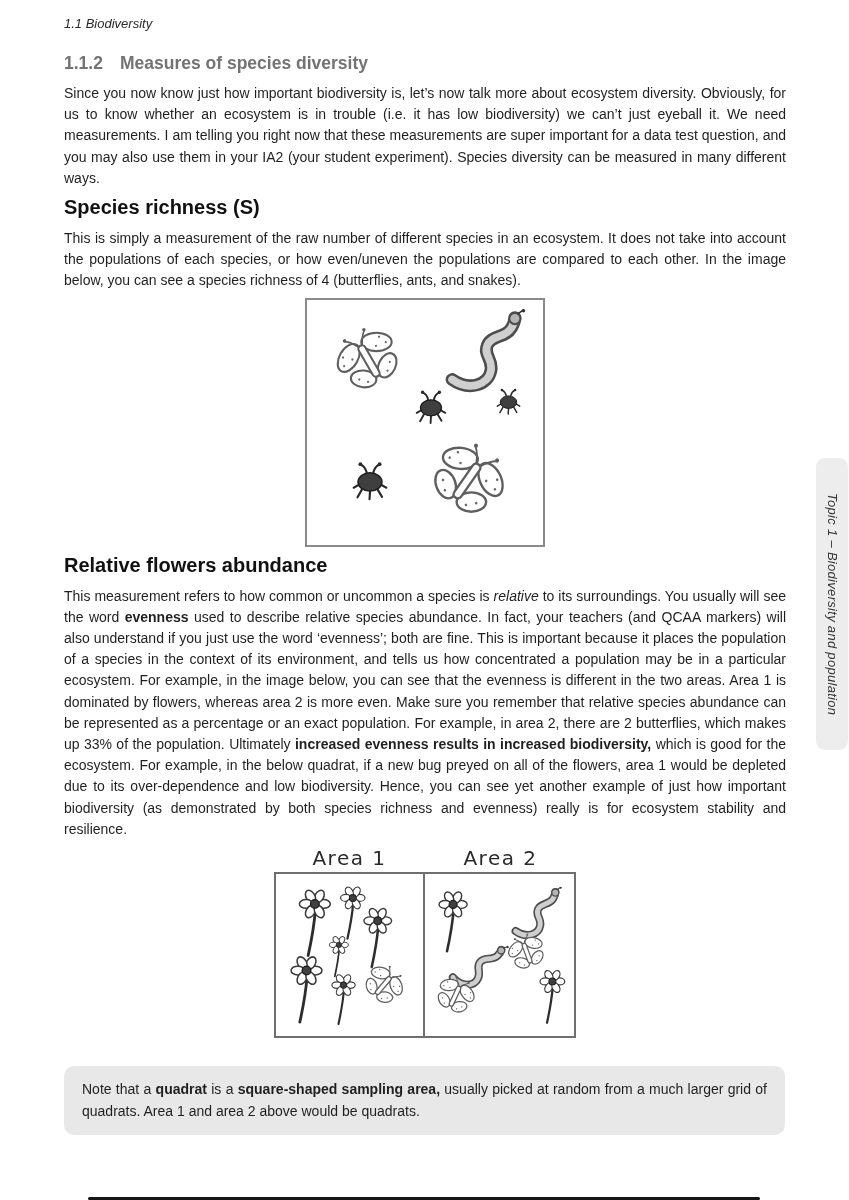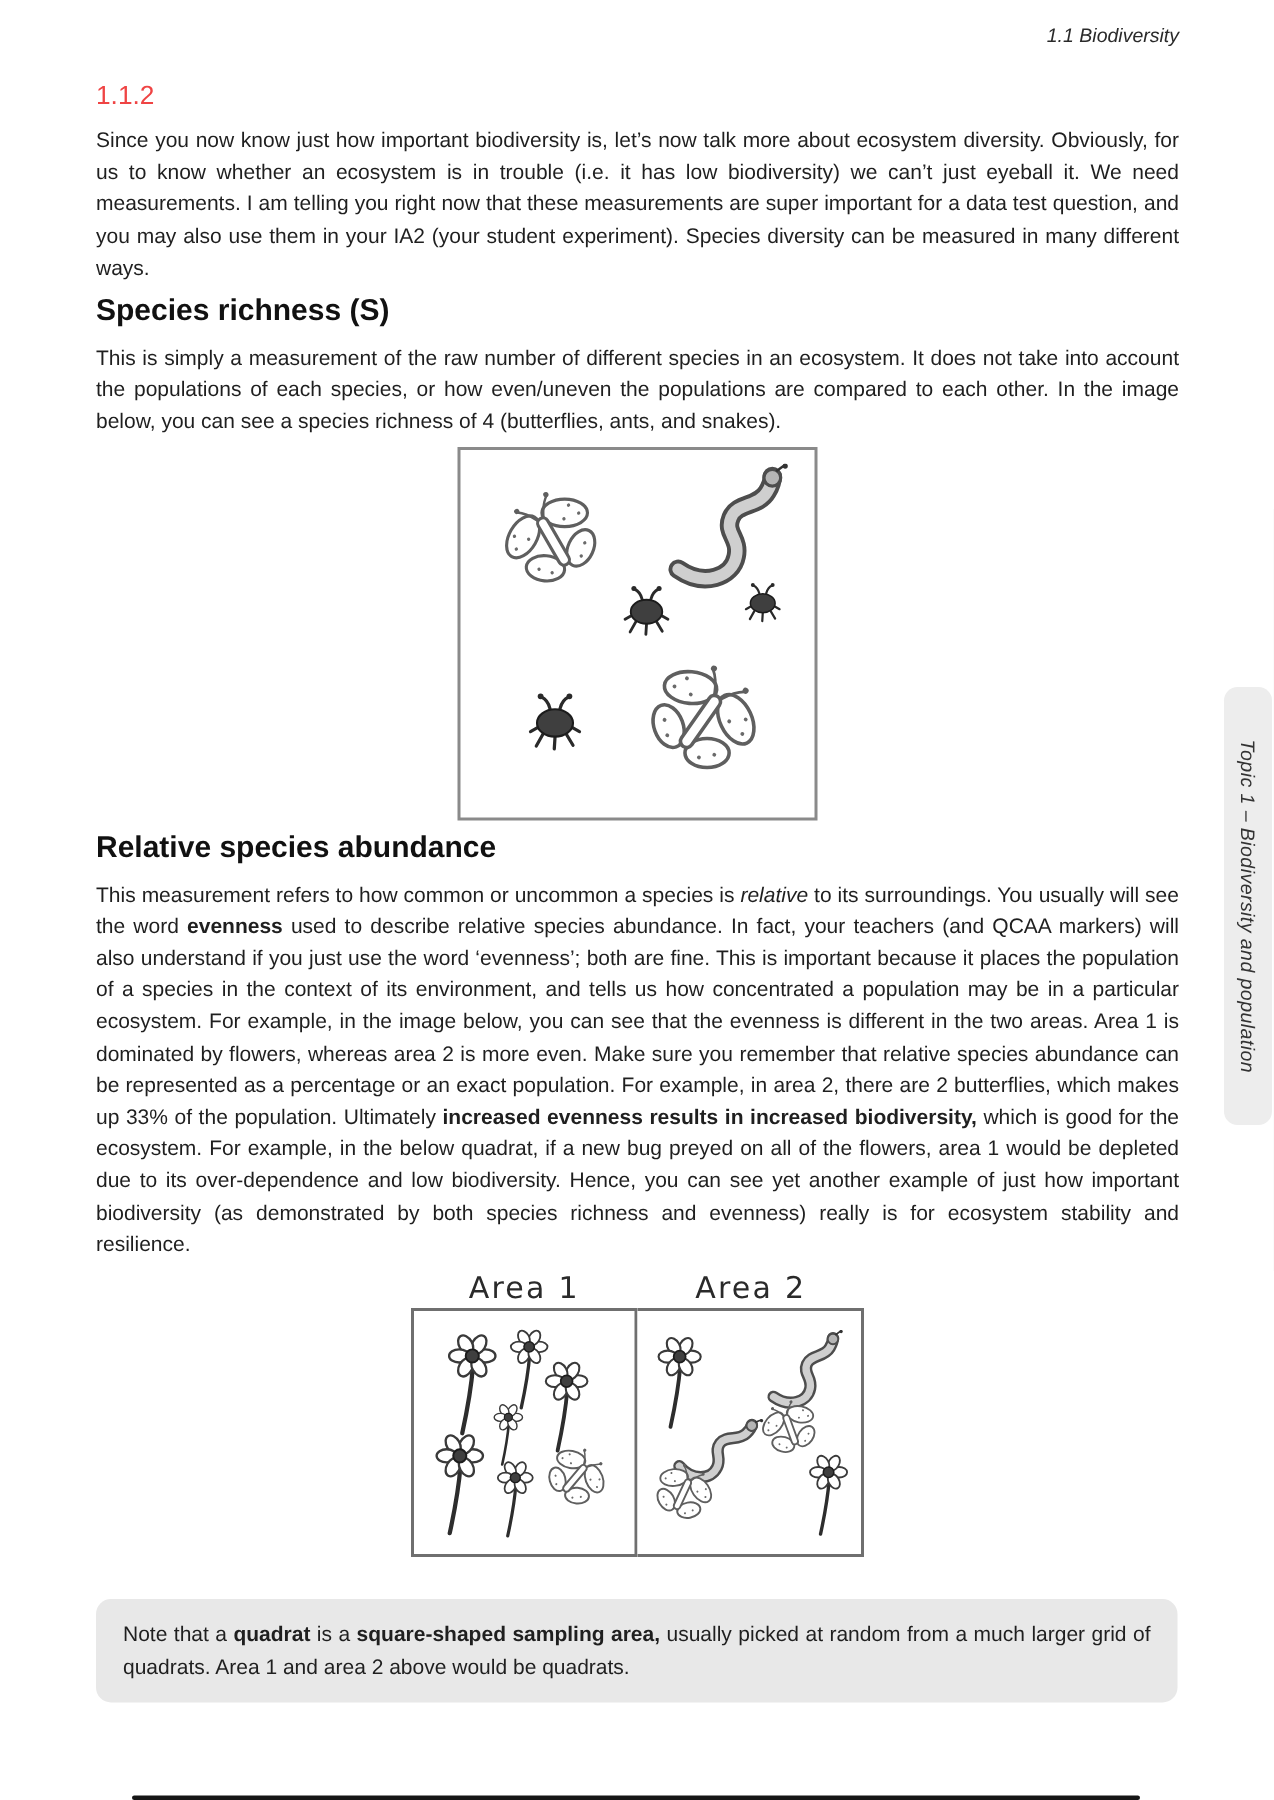--- a/index.html
+++ b/index.html
@@ -1,21 +1,21 @@
 <!DOCTYPE html>
 <html><head>
 <meta charset="utf-8">
 <style>
   html,body{margin:0;padding:0;}
   body{width:849px;height:1200px;background:#f6f6f6;}
   .page{position:relative;width:849px;height:1200px;background:#ffffff;overflow:hidden;
         font-family:"Liberation Sans", sans-serif;color:#1e1e1e;}
   .content{padding:14px 63px 0 64px;}
-  .running-head{text-align:right;font-style:italic;font-size:13px;color:#2a2a2a;margin-top:2px;}
-  .section-heading{margin-top:22px;font-size:17.5px;font-weight:normal;display:flex;gap:17px;color:#ef4444;}
+  .running-head{font-style:italic;font-size:13px;color:#2a2a2a;margin-top:2px;}
+  .section-heading{margin-top:22px;font-size:17.5px;font-weight:bold;display:flex;gap:17px;color:#737373;}
   p.body{font-size:14px;line-height:21.2px;text-align:justify;margin:9px 0 0;color:#1f1f1f;}
   h3.sub{font-size:20px;font-weight:bold;margin:7px 0 0;color:#111;}
   .b{font-weight:bold;}
   .i{font-style:italic;}
   .fig1{box-sizing:border-box;width:240px;height:249px;border:2px solid #8a8a8a;margin:6px auto 0;background:#fff;}
   .fig1 svg{display:block;width:100%;height:100%;}
   .fig2{width:302px;margin:6px auto 0;}
   .fig2-labels{display:flex;margin-bottom:2px;}
   .fig2-label{flex:1;text-align:center;font-size:20px;letter-spacing:1.5px;color:#2a2a2a;
               font-family:"DejaVu Sans", sans-serif;}
@@ -101,39 +101,40 @@
   </defs>
 </svg>
 
 <div class="page">
   <div class="content">
 
     <div class="running-head">1.1 Biodiversity</div>
 
     <div class="section-heading">
       <span>1.1.2</span>
+      <span>Measures of species diversity</span>
     </div>
 
     <p class="body">Since you now know just how important biodiversity is, let’s now talk more about ecosystem diversity. Obviously, for us to know whether an ecosystem is in trouble (i.e. it has low biodiversity) we can’t just eyeball it.  We need measurements.  I am telling you right now that these measurements are super important for a data test question, and you may also use them in your IA2 (your student experiment).  Species diversity can be measured in many different ways.</p>
 
     <h3 class="sub">Species richness (S)</h3>
     <p class="body">This is simply a measurement of the raw number of different species in an ecosystem.  It does not take into account the populations of each species, or how even/uneven the populations are compared to each other.  In the image below, you can see a species richness of 4 (butterflies, ants, and snakes).</p>
 
     <div class="fig1">
       <svg viewBox="0 0 236 243">
         <use href="#butterfly" width="80" height="80" transform="translate(22,20) rotate(-30 40 40)"></use>
         <use href="#snake" width="103" height="86" transform="translate(128,8)"></use>
         <use href="#bug" width="42" height="42" transform="translate(103,85)"></use>
         <use href="#bug" width="33" height="33" transform="translate(185,84)"></use>
         <use href="#bug" width="48" height="48" transform="translate(39,156)"></use>
         <use href="#butterfly" width="92" height="92" transform="translate(114,134) rotate(35 46 46)"></use>
       </svg>
     </div>
 
-    <h3 class="sub">Relative species abundance</h3>
+    <h3 class="sub">Relative flowers abundance</h3>
     <p class="body"><span>This measurement refers to how common or uncommon a species is </span><span class="i">relative</span><span> to its surroundings.  You usually will see the word </span><span class="b">evenness</span><span> used to describe relative species abundance. In fact, your teachers (and QCAA markers) will also understand if you just use the word ‘evenness’; both are fine.  This is important because it places the population of a species in the context of its environment, and tells us how concentrated a population may be in a particular ecosystem.  For example, in the image below, you can see that the evenness is different in the two areas.  Area 1 is dominated by flowers, whereas area 2 is more even.  Make sure you remember that relative species abundance can be represented as a percentage or an exact population.  For example, in area 2, there are 2 butterflies, which makes up 33% of the population.  Ultimately </span><span class="b">increased evenness results in increased biodiversity,</span><span> which is good for the ecosystem.  For example, in the below quadrat, if a new bug preyed on all of the flowers, area 1 would be depleted due to its over-dependence and low biodiversity.  Hence, you can see yet another example of just how important biodiversity (as demonstrated by both species richness and evenness) really is for ecosystem stability and resilience.</span></p>
 
     <div class="fig2">
       <div class="fig2-labels">
         <div class="fig2-label">Area 1</div>
         <div class="fig2-label">Area 2</div>
       </div>
       <div class="fig2-boxes">
         <div class="area-box">
           <svg viewBox="0 0 159 162">

